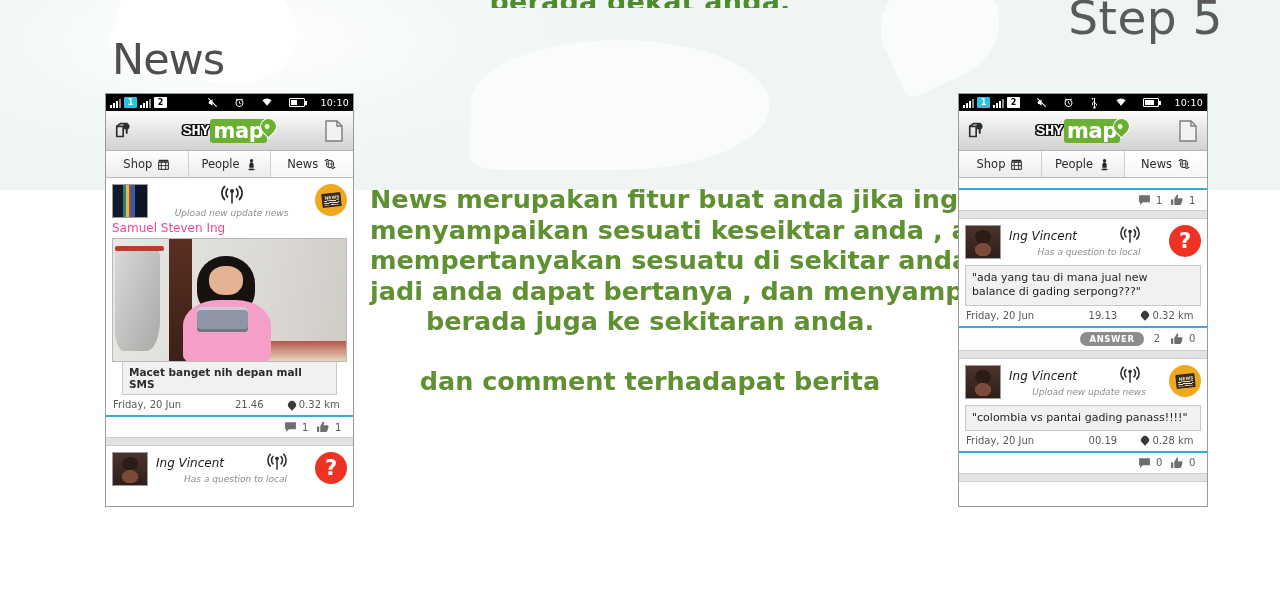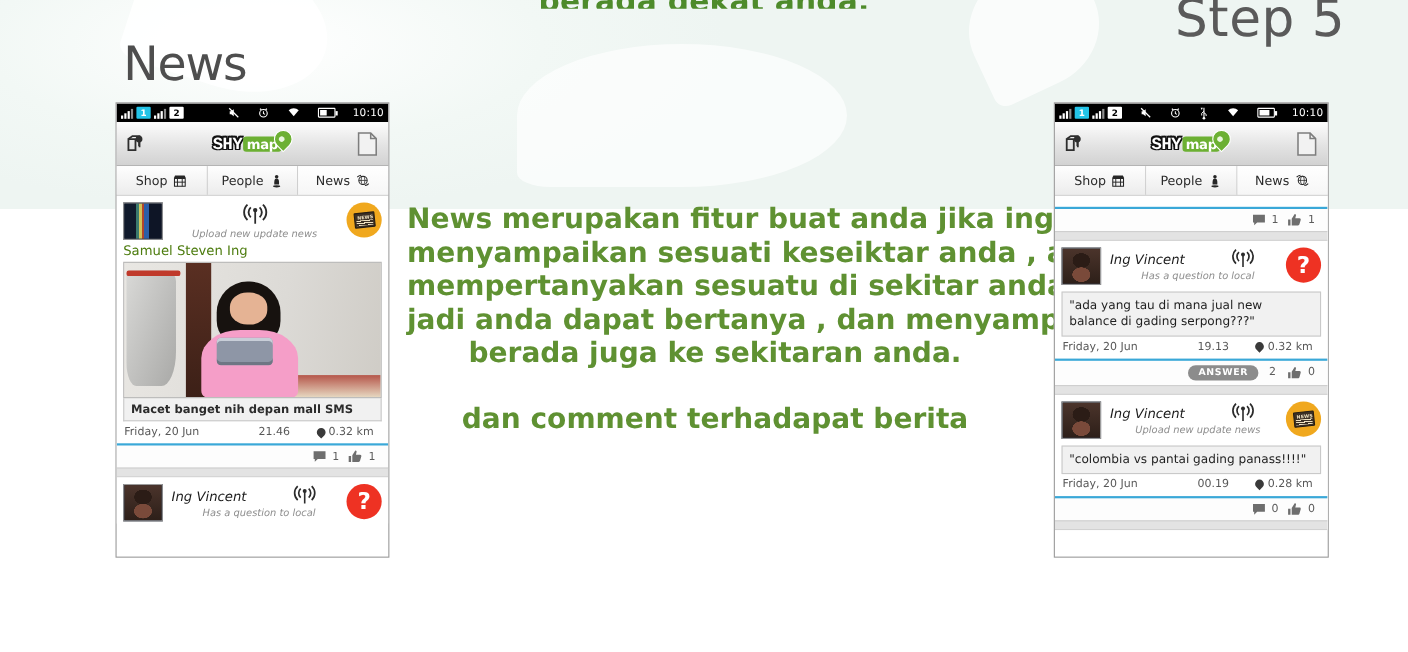--- a/index.html
+++ b/index.html
@@ -94,21 +94,21 @@
   }
   .logo{display:flex;align-items:center;position:relative;}
   .logo .shy{
     font-family:Liberation Mono, monospace;font-weight:bold;font-size:15.5px;color:#ffffff;
     -webkit-text-stroke:0;text-shadow:
       -1.4px 0 #111, 1.4px 0 #111, 0 -1.4px #111, 0 1.4px #111,
       -1.4px -1.4px #111, 1.4px -1.4px #111, -1.4px 1.4px #111, 1.4px 1.4px #111;
     letter-spacing:-.3px;
   }
   .logo .map{
-    font-family:"DejaVu Sans", sans-serif;font-weight:bold;font-size:12px;color:#ffffff;
+    font-family:"DejaVu Sans", sans-serif;font-weight:bold;font-size:21px;color:#ffffff;
     background:#6cb033;padding:0 3px;border-radius:3px;margin-left:1px;letter-spacing:-.3px;
   }
   .logo .pin{
     width:17px;height:17px;border-radius:50% 50% 50% 0;background:#6cb033;
     transform:rotate(-45deg);margin-left:-7px;margin-top:-8px;position:relative;
     border:1.5px solid #ffffff;box-sizing:border-box;
   }
   .logo .pin:after{
     content:"";position:absolute;left:4px;top:4px;width:5px;height:5px;border-radius:50%;
     background:#e9f6dd;
@@ -161,41 +161,41 @@
     border:1px solid #241d15;box-sizing:border-box;
   }
   .newspaper:before{
     content:"";position:absolute;left:1px;right:1px;top:5.5px;bottom:1px;
     background:repeating-linear-gradient(#efe2c2 0 1px, #3c3126 1px 2.2px);
   }
   .newspaper:after{
     content:"NEWS";position:absolute;left:2px;top:.5px;font-size:4.2px;color:#efe2c2;
     font-weight:bold;letter-spacing:.2px;font-family:"DejaVu Sans",sans-serif;
   }
-  .username{font-size:12px;color:#4d7c0f;padding:1px 6px 3px 6px;font-family:"DejaVu Sans",sans-serif;}
+  .username{font-size:12px;color:#ec4899;padding:1px 6px 3px 6px;font-family:"DejaVu Sans",sans-serif;}
   .post-photo{
     margin:0 6px;border:1px solid #b9b9b9;height:122px;position:relative;overflow:hidden;
     background:#e8e6e2;
   }
   .ph-wall{position:absolute;inset:0;background:linear-gradient(100deg,#e9e7e3,#dcdad6 60%,#cfccc6);}
   .ph-door{position:absolute;left:24%;top:0;bottom:0;width:10%;background:linear-gradient(#5a2f22,#3c2017);}
   .ph-lcurtain{position:absolute;left:1%;top:6%;width:19%;height:86%;
     background:linear-gradient(110deg,#d9d9d7,#bcbcba 60%,#a9a9a7);border-radius:4px 10px 30% 20%;}
   .ph-rod{position:absolute;left:1%;top:6%;width:21%;height:5px;background:#c03a2b;border-radius:2px;}
   .ph-hair{position:absolute;left:36%;top:14%;width:25%;height:48%;background:#17120f;
     border-radius:48% 48% 40% 40%;}
   .ph-face{position:absolute;left:41%;top:22%;width:15%;height:24%;background:#e5b394;border-radius:45%;}
   .ph-body{position:absolute;left:30%;top:50%;width:38%;height:52%;background:#f59ec8;
     border-radius:40% 40% 12% 12%;}
   .ph-bundle{position:absolute;left:36%;top:56%;width:22%;height:20%;background:#8e96a6;
     border-radius:4px;box-shadow:inset 0 3px 0 #c8ced8, inset 0 -3px 0 #6f7684;}
   .ph-bed{position:absolute;right:0;bottom:0;width:36%;height:16%;
     background:linear-gradient(#b5564a,#e6d7c0);}
   .photo-caption{
-    margin:0 6px;border:1px solid #c9c9c9;border-top:none;background:#f1f1f1;
+    margin:0 16px;border:1px solid #c9c9c9;border-top:none;background:#f1f1f1;
     font-size:10.5px;color:#2c2c2c;padding:4px 6px;font-weight:bold;
     font-family:"DejaVu Sans",sans-serif;
   }
   .quote-box{
     margin:4px 6px 0 6px;border:1px solid #c9c9c9;background:#f1f1f1;
     font-size:11px;color:#1f1f1f;padding:5px 6px;line-height:1.3;
     font-family:"DejaVu Sans",sans-serif;
   }
   .meta-row{
     display:flex;align-items:center;padding:4px 7px 5px 7px;font-size:10px;color:#585858;

